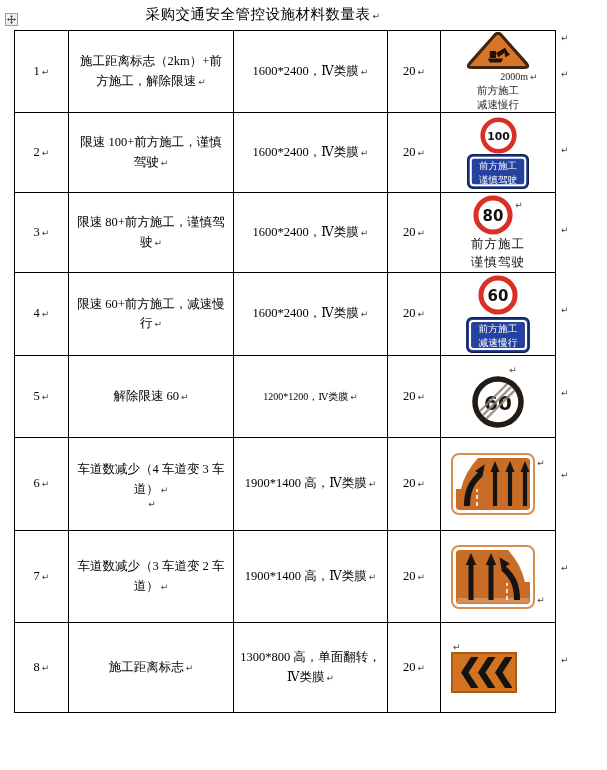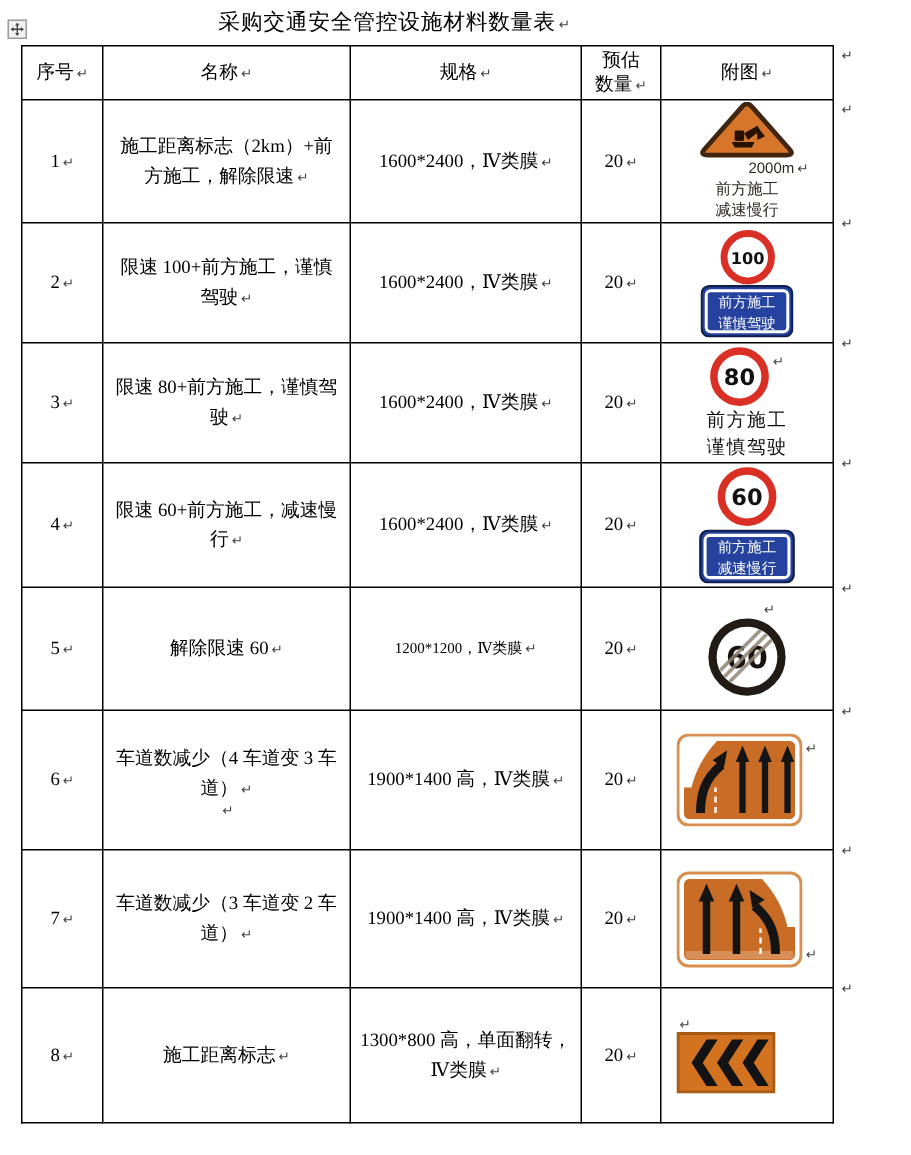--- a/index.html
+++ b/index.html
@@ -28,21 +28,21 @@
   }
   td.fig{padding:1px 2px;}
   .pc::after{
     content:"↵";font-family:"DejaVu Sans",sans-serif;font-size:9px;color:#444;
     margin-left:2px;font-weight:normal;
   }
   .pc-line{display:block;line-height:9px;height:9px;}
   .spec-small{font-size:10px;}
   .stack{display:flex;flex-direction:column;align-items:center;justify-content:center;gap:1px;}
   .hrow{display:flex;align-items:flex-start;justify-content:center;}
-  .cap-sm{font-size:10px;color:#2c2620;font-family:Liberation Sans, sans-serif;line-height:12px;margin-left:42px;}
+  .cap-sm{font-size:10px;color:#2c2620;font-family:Liberation Serif, serif;line-height:12px;margin-left:42px;}
   .cap{font-size:10.5px;color:#2c2620;line-height:13px;}
   .cap-lg{font-size:12.5px;color:#111;line-height:17px;letter-spacing:1px;}
   .rmark{
     position:absolute;left:559px;font-family:"DejaVu Sans",sans-serif;
     font-size:9px;color:#444;line-height:9px;
   }
   svg{display:block;}
 </style>
 </head>
 <body>
@@ -68,30 +68,20 @@
   <table class="main">
     <colgroup>
       <col style="width:54px">
         <col style="width:165px">
         <col style="width:154px">
         <col style="width:53px">
         <col style="width:115px">
     </colgroup>
 
     <tbody>
-        <tr style="height:36px">
-      <td><span>序号</span><span class="pc"></span></td>
-      <td><span>名称</span><span class="pc"></span></td>
-      <td><span>规格</span><span class="pc"></span></td>
-      <td style="line-height:1.25;padding:1px 2px;">
-        <span>预估</span><br>
-        <span>数量</span><span class="pc"></span>
-      </td>
-      <td><span>附图</span><span class="pc"></span></td>
-    </tr>
 
     <tr style="height:76px">
       <td><span>1</span><span class="pc"></span></td>
       <td><span>施工距离标志（2km）+前方施工，解除限速</span><span class="pc"></span></td>
       <td><span>1600*2400，Ⅳ类膜</span><span class="pc"></span></td>
       <td><span>20</span><span class="pc"></span></td>
       <td class="fig">
         <div class="stack">
           <svg width="64" height="38" viewBox="0 0 100 60">
             <path d="M44 6 Q50 -2 56 6 L95 50 Q100 56 91 56 L9 56 Q0 56 5 50 Z" fill="#D7762A" stroke="#40250F" stroke-width="5" stroke-linejoin="round"></path>

